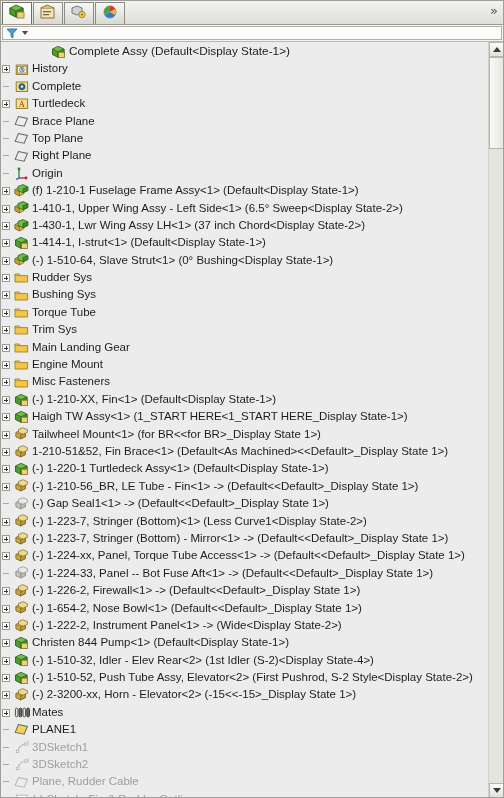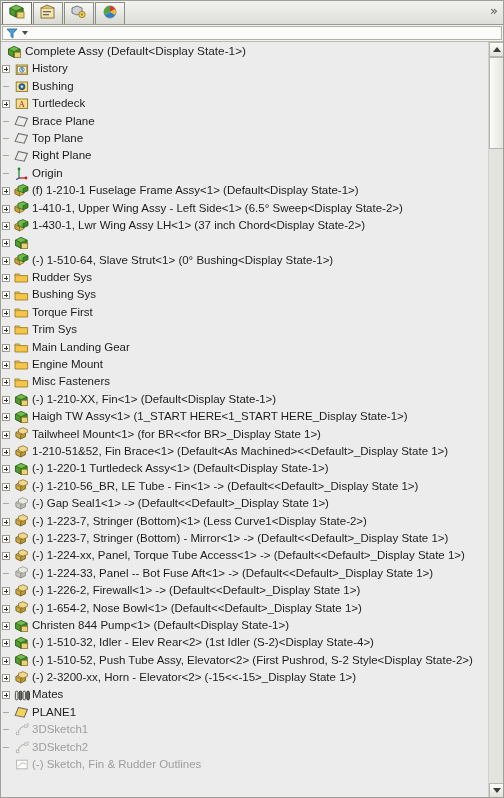--- a/index.html
+++ b/index.html
@@ -38,21 +38,21 @@
     margin-left:2px;}
 
   
   .treewrap{flex:1;position:relative;background:#ececed;overflow:hidden;}
   .tree{position:absolute;left:0;top:0;right:15px;bottom:0;overflow:hidden;
     padding-top:1px;box-sizing:border-box;}
   .row{height:17.4px;display:flex;align-items:center;white-space:nowrap;
     font-size:11.5px;color:#1d1d1b;line-height:17.4px;}
   .row .lbl{overflow:hidden;}
   .row.dim .lbl{color:#9d9d9d;}
-  .root{font-size:11.8px;padding-left:6px;}
+  .root{font-size:11.8px;padding-left:6px;margin-left:44px;}
 
   
   .exp{width:13px;height:17.4px;flex:0 0 13px;position:relative;}
   .exp .box{position:absolute;left:2px;top:5px;width:8px;height:8px;
     border:1px solid #9b9b94;background:#fdfdfc;box-sizing:border-box;}
   .exp .box::before{content:"";position:absolute;left:1px;top:3px;
     width:4px;height:1px;background:#33332f;}
   .exp .box::after{content:"";position:absolute;left:3px;top:1px;
     width:1px;height:4px;background:#33332f;}
   .exp.leaf .dash{position:absolute;left:3px;top:8px;width:6px;height:1px;
@@ -178,21 +178,21 @@
           <span class="exp leaf">
             <span class="dash"></span>
           </span>
           <span class="ico">
             <svg width="14" height="13" viewBox="0 0 14 13">
               <rect x="1.2" y="2" width="11.4" height="9.4" fill="#f6e08d" stroke="#8a7420" stroke-width="0.9"></rect>
               <circle cx="6.9" cy="6.7" r="3" fill="#2f6fb0" stroke="#18405f" stroke-width="0.8"></circle>
               <circle cx="6.9" cy="6.7" r="1.1" fill="#ffffff"></circle>
             </svg>
           </span>
-          <span class="lbl txt">Bushing</span>
+          <span class="lbl txt">Complete</span>
         </div>
         <div class="row">
           <span class="exp">
             <span class="box"></span>
           </span>
           <span class="ico">
             <svg width="14" height="13" viewBox="0 0 14 13">
               <rect x="1.2" y="2" width="11.4" height="9.4" fill="#f6e08d" stroke="#8a7420" stroke-width="0.9"></rect>
               <text x="6.9" y="9.6" font-size="8.4" font-family="Liberation Serif, serif" fill="#b02020" text-anchor="middle">A</text>
             </svg>
@@ -294,20 +294,21 @@
             <span class="box"></span>
           </span>
           <span class="ico">
             <svg width="15" height="14" viewBox="0 0 15 14">
               <polygon points="1.5,4 7,1.3 13,4 13,9.4 7,12.3 1.5,9.4" fill="#6fbd46" stroke="#2f5d1f" stroke-width="0.8"></polygon>
               <polygon points="1.5,4 7,6.7 7,12.3 1.5,9.4" fill="#4e9c2e" stroke="#2f5d1f" stroke-width="0.7"></polygon>
               <polygon points="7,6.7 13,4 13,9.4 7,12.3" fill="#3f8a26" stroke="#2f5d1f" stroke-width="0.7"></polygon>
               <rect x="7.5" y="7.2" width="6" height="5.4" fill="#e9d27a" stroke="#8a7420" stroke-width="0.8"></rect>
             </svg>
           </span>
+          <span class="lbl txt">1-414-1, I-strut&lt;1&gt;  (Default&lt;Display State-1&gt;)</span>
         </div>
         <div class="row">
           <span class="exp">
             <span class="box"></span>
           </span>
           <span class="ico">
             <svg width="15" height="14" viewBox="0 0 15 14">
               <polygon points="1,5.5 5.5,3.2 10,5.5 10,9.6 5.5,11.9 1,9.6" fill="#d9b94e" stroke="#7d6420" stroke-width="0.8"></polygon>
               <polygon points="1,5.5 5.5,7.8 5.5,11.9 1,9.6" fill="#c4a33c" stroke="#7d6420" stroke-width="0.7"></polygon>
               <polygon points="4,2.5 9,0.6 13.8,2.8 13.8,6.6 9,8.7 4,6.6" fill="#6fbd46" stroke="#2f5d1f" stroke-width="0.8"></polygon>
@@ -343,21 +344,21 @@
         <div class="row">
           <span class="exp">
             <span class="box"></span>
           </span>
           <span class="ico">
             <svg width="15" height="13" viewBox="0 0 15 13">
               <path d="M1 3.2 L5.4 3.2 L6.6 4.6 L13.6 4.6 L13.6 11 L1 11 Z" fill="#f5c54a" stroke="#9c7c18" stroke-width="0.85"></path>
               <path d="M1 3.2 L5.4 3.2 L6.6 4.6 L1 4.6 Z" fill="#ffe9a8" stroke="#9c7c18" stroke-width="0.7"></path>
             </svg>
           </span>
-          <span class="lbl txt">Torque First</span>
+          <span class="lbl txt">Torque Tube</span>
         </div>
         <div class="row">
           <span class="exp">
             <span class="box"></span>
           </span>
           <span class="ico">
             <svg width="15" height="13" viewBox="0 0 15 13">
               <path d="M1 3.2 L5.4 3.2 L6.6 4.6 L13.6 4.6 L13.6 11 L1 11 Z" fill="#f5c54a" stroke="#9c7c18" stroke-width="0.85"></path>
               <path d="M1 3.2 L5.4 3.2 L6.6 4.6 L1 4.6 Z" fill="#ffe9a8" stroke="#9c7c18" stroke-width="0.7"></path>
             </svg>
@@ -574,20 +575,34 @@
           </span>
           <span class="ico">
             <svg width="15" height="14" viewBox="0 0 15 14">
               <polygon points="2,5.4 6.8,3.1 11.4,5.4 11.4,9.6 6.8,11.9 2,9.6" fill="#e8c96a" stroke="#7d6420" stroke-width="0.8"></polygon>
               <polygon points="2,5.4 6.8,7.7 6.8,11.9 2,9.6" fill="#cbab47" stroke="#7d6420" stroke-width="0.7"></polygon>
               <polygon points="6.8,7.7 11.4,5.4 11.4,9.6 6.8,11.9" fill="#bb9a38" stroke="#7d6420" stroke-width="0.7"></polygon>
               <polygon points="4.5,2.4 9,0.7 13.4,2.7 13.4,5.4 9,7.2 4.5,5.4" fill="#f0d88c" stroke="#7d6420" stroke-width="0.7"></polygon>
             </svg>
           </span>
           <span class="lbl txt">(-) 1-654-2, Nose Bowl&lt;1&gt;  (Default&lt;&lt;Default&gt;_Display State 1&gt;)</span>
+        </div>
+        <div class="row">
+          <span class="exp">
+            <span class="box"></span>
+          </span>
+          <span class="ico">
+            <svg width="15" height="14" viewBox="0 0 15 14">
+              <polygon points="2,5.4 6.8,3.1 11.4,5.4 11.4,9.6 6.8,11.9 2,9.6" fill="#e8c96a" stroke="#7d6420" stroke-width="0.8"></polygon>
+              <polygon points="2,5.4 6.8,7.7 6.8,11.9 2,9.6" fill="#cbab47" stroke="#7d6420" stroke-width="0.7"></polygon>
+              <polygon points="6.8,7.7 11.4,5.4 11.4,9.6 6.8,11.9" fill="#bb9a38" stroke="#7d6420" stroke-width="0.7"></polygon>
+              <polygon points="4.5,2.4 9,0.7 13.4,2.7 13.4,5.4 9,7.2 4.5,5.4" fill="#f0d88c" stroke="#7d6420" stroke-width="0.7"></polygon>
+            </svg>
+          </span>
+          <span class="lbl txt">(-) 1-222-2, Instrument Panel&lt;1&gt; -&gt;  (Wide&lt;Display State-2&gt;)</span>
         </div>
         <div class="row">
           <span class="exp">
             <span class="box"></span>
           </span>
           <span class="ico">
             <svg width="15" height="14" viewBox="0 0 15 14">
               <polygon points="1.5,4 7,1.3 13,4 13,9.4 7,12.3 1.5,9.4" fill="#6fbd46" stroke="#2f5d1f" stroke-width="0.8"></polygon>
               <polygon points="1.5,4 7,6.7 7,12.3 1.5,9.4" fill="#4e9c2e" stroke="#2f5d1f" stroke-width="0.7"></polygon>
               <polygon points="7,6.7 13,4 13,9.4 7,12.3" fill="#3f8a26" stroke="#2f5d1f" stroke-width="0.7"></polygon>
@@ -685,20 +700,31 @@
             <svg width="14" height="13" viewBox="0 0 14 13">
               <path d="M3 10.4 C3.6 6.4 6.4 3.6 10.6 3" stroke="#b8b8b1" stroke-width="1.1" fill="none"></path>
               <rect x="1.4" y="9.2" width="2.4" height="2.4" fill="#ffffff" stroke="#b8b8b1" stroke-width="0.9"></rect>
               <rect x="9.6" y="1.9" width="2.4" height="2.4" fill="#ffffff" stroke="#b8b8b1" stroke-width="0.9"></rect>
               <text x="11.5" y="4" font-size="4.6" fill="#b8b8b1" font-family="Liberation Sans, sans-serif">3D</text>
             </svg>
           </span>
           <span class="lbl txt">3DSketch2</span>
         </div>
         <div class="row dim">
+          <span class="exp leaf">
+            <span class="dash"></span>
+          </span>
+          <span class="ico">
+            <svg width="15" height="13" viewBox="0 0 15 13">
+              <polygon points="4.4,1.6 13.4,3.4 10.2,11.2 1.2,9.4" fill="none" stroke="#b8b8b1" stroke-width="1.05"></polygon>
+            </svg>
+          </span>
+          <span class="lbl txt">Plane, Rudder Cable</span>
+        </div>
+        <div class="row dim">
           <span class="exp leaf"></span>
           <span class="ico">
             <svg width="14" height="13" viewBox="0 0 14 13">
               <rect x="1.6" y="2.2" width="10.6" height="8.6" fill="#ffffff" stroke="#b8b8b1" stroke-width="1"></rect>
               <path d="M3.4 8.6 C5 4.8 8.6 4 11 6.4" stroke="#b8b8b1" stroke-width="1" fill="none"></path>
             </svg>
           </span>
           <span class="lbl txt">(-) Sketch, Fin &amp; Rudder Outlines</span>
         </div>
       </div>

